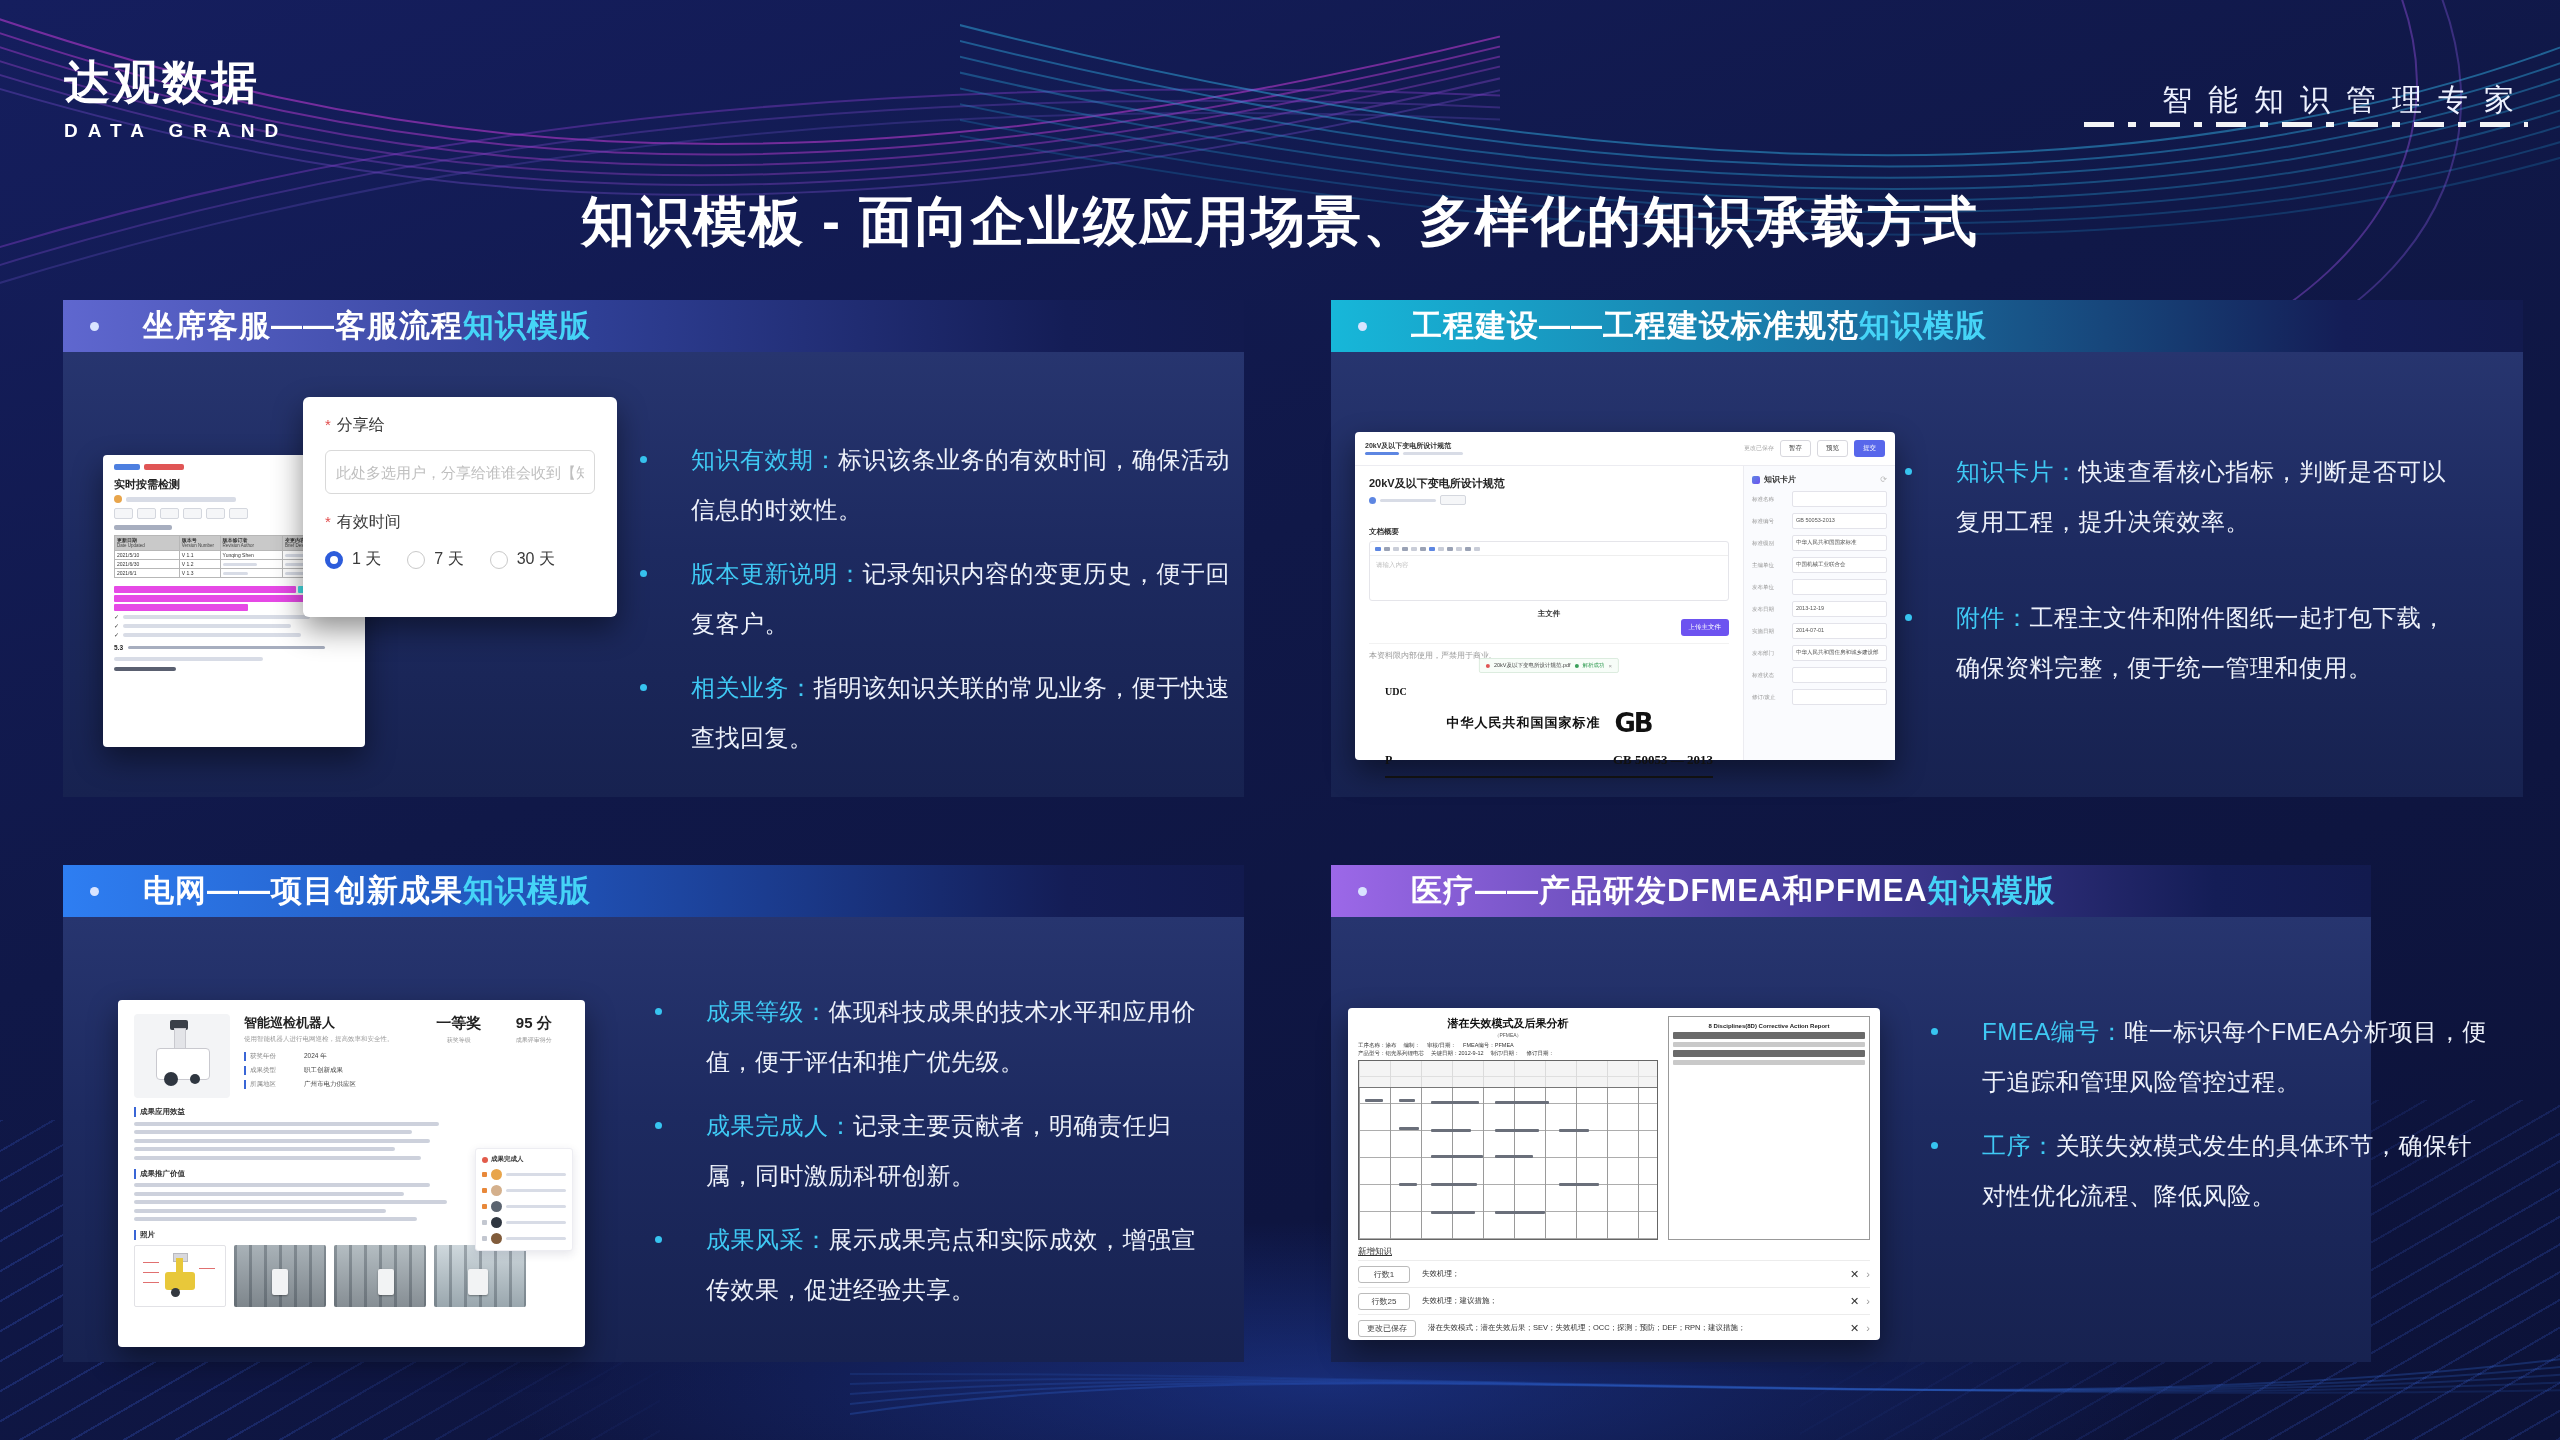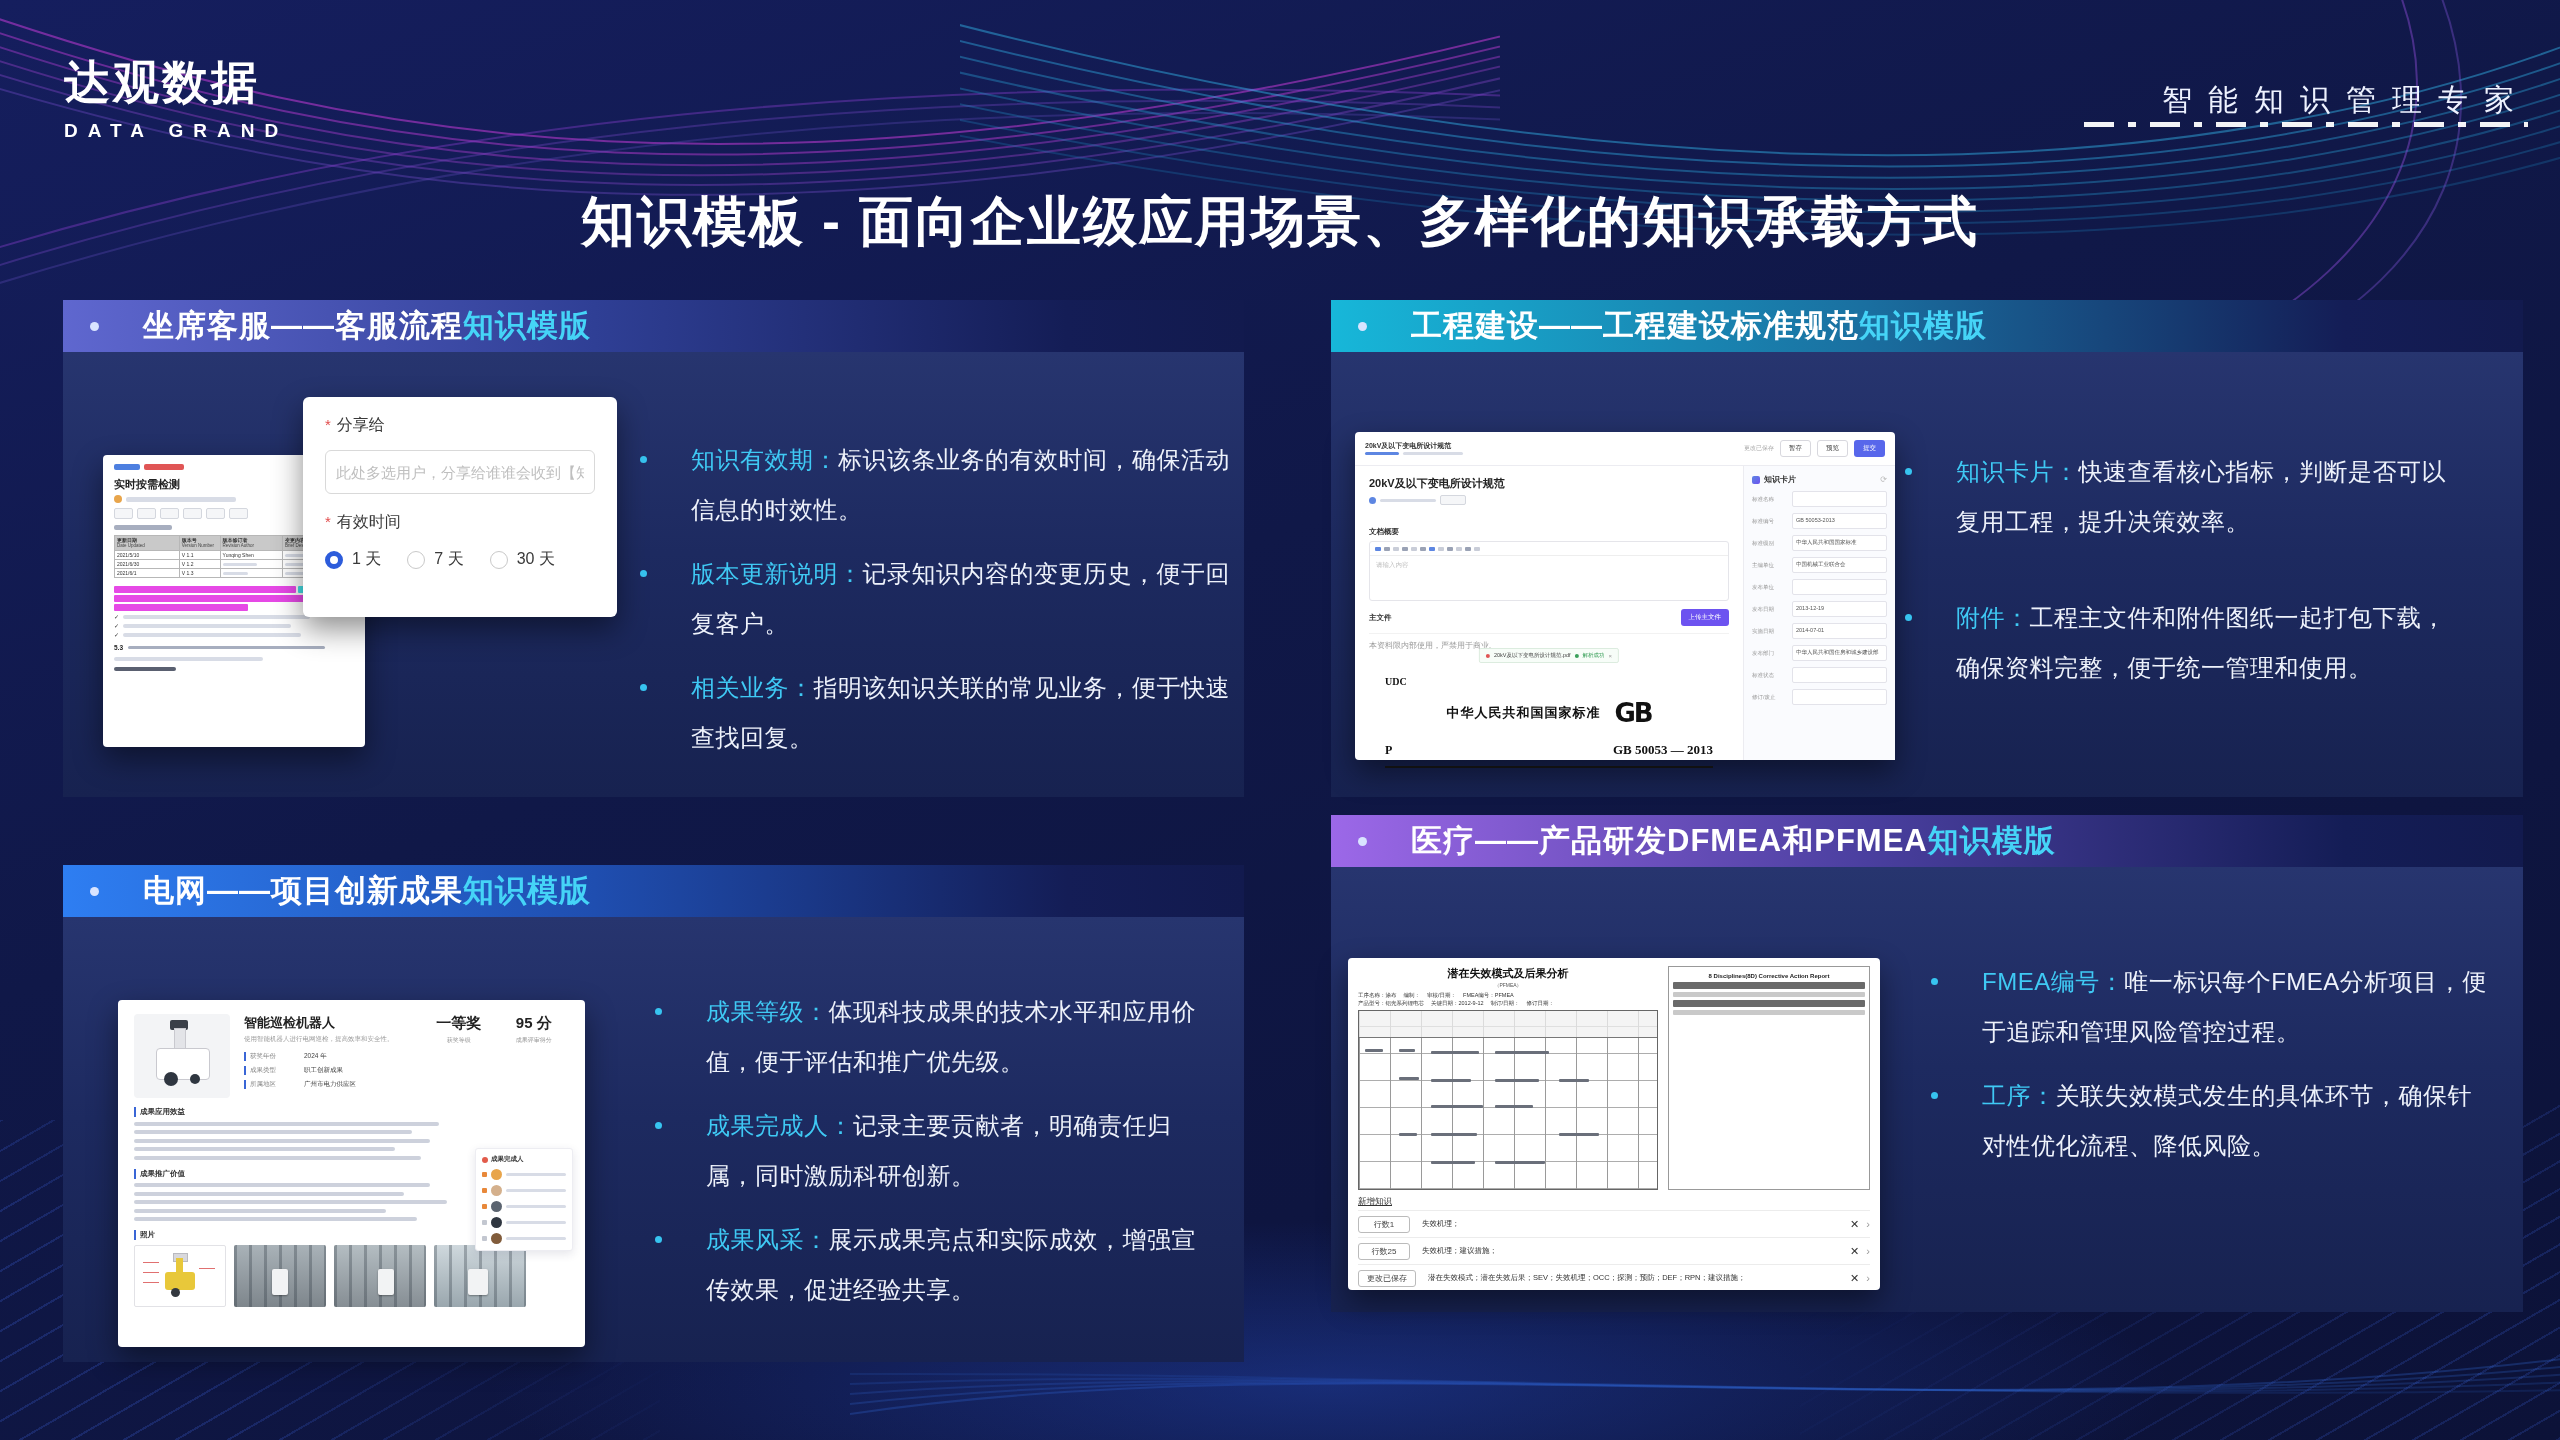--- a/index.html
+++ b/index.html
@@ -27,21 +27,21 @@
   .tagline-rule{position:absolute;top:122px;right:32px;width:444px;height:5px;opacity:.95;
     background:repeating-linear-gradient(90deg,#fff 0 30px,transparent 30px 44px,#fff 44px 52px,transparent 52px 66px);}
   .page-title{position:absolute;left:0;right:0;top:186px;margin:0;text-align:center;
     font-size:54px;font-weight:700;color:#fff;letter-spacing:2px;}
 
   
   .panel{position:absolute;}
   #panel1{left:63px;top:300px;width:1181px;height:497px;}
   #panel2{left:1331px;top:300px;width:1192px;height:497px;}
   #panel3{left:63px;top:865px;width:1181px;height:497px;}
-  #panel4{left:1331px;top:815px;width:1192px;height:497px;}
+  #panel4{left:1331px;top:865px;width:1040px;height:497px;}
   .p-header{height:52px;display:flex;align-items:center;padding-left:27px;}
   .hdr1{background:linear-gradient(90deg,#5f67cf 0%,#2f3f95 45%,#141d56 85%,#121a4e 100%);}
   .hdr2{background:linear-gradient(90deg,#17b7d9 0%,#1a6fa0 45%,#141d56 85%,#121a4e 100%);}
   .hdr3{background:linear-gradient(90deg,#2e7ef2 0%,#1f4eb0 45%,#141d56 85%,#121a4e 100%);}
   .hdr4{background:linear-gradient(90deg,#9c68e8 0%,#4a3f9f 45%,#141d56 85%,#121a4e 100%);}
   .p-dot{width:9px;height:9px;border-radius:50%;background:#d9e4ff;margin-right:44px;flex:0 0 auto;}
   .p-title{font-size:31px;font-weight:700;color:#fff;letter-spacing:1px;white-space:nowrap;}
   .p-title .accent{color:#45d4f7;}
   .p-body{position:absolute;top:52px;left:0;right:0;bottom:0;
     background:linear-gradient(180deg,#27356f 0%,#1d2a60 45%,#172250 100%);}
@@ -104,21 +104,21 @@
   .ghost-btn{font-size:6.5px;color:#444;border:1px solid #d8d8de;border-radius:3px;padding:3px 8px;background:#fff;}
   .primary-btn{font-size:6.5px;color:#fff;border-radius:3px;padding:4px 9px;background:#5867eb;}
   .s2-main{position:absolute;left:0;top:34px;right:152px;bottom:0;padding:10px 14px;box-sizing:border-box;}
   .s2-h{font-size:11px;font-weight:700;color:#222;}
   .s2-lab{font-size:7.5px;font-weight:700;color:#333;margin:22px 0 4px;}
   .s2-editor{border:1px solid #e5e5ea;border-radius:3px;}
   .s2-tools{height:13px;border-bottom:1px solid #eee;display:flex;align-items:center;gap:3px;padding:0 5px;}
   .tg{width:6px;height:4px;border-radius:1px;background:#9aa2b5;}
   .tg.c1{background:#5d86e2;} .tg.c2{background:#c9cdd8;}
   .s2-editor-body{height:34px;font-size:6.5px;color:#c0c0c0;padding:5px 6px;}
-  .s2-filerow{display:flex;align-items:center;margin-top:8px;}
+  .s2-filerow{display:flex;align-items:center;margin-top:8px;flex-direction:column;}
   .upload-btn{margin-left:auto;font-size:6.5px;color:#fff;background:#6d53f0;border-radius:3px;padding:4px 8px;}
   .s2-preview{position:relative;margin-top:7px;height:148px;border-top:1px solid #f2f2f2;}
   .s2-water{font-size:8px;color:#9a9a9a;font-family:"Liberation Serif","DejaVu Serif",serif;}
   .s2-chip{position:absolute;left:50%;top:14px;transform:translateX(-50%);display:flex;align-items:center;gap:4px;
       background:#f7fdf8;border:1px solid #dcecdf;border-radius:2px;padding:3px 6px;white-space:nowrap;}
   .dotr{width:4px;height:4px;border-radius:50%;background:#e05555;} .dotg{width:4px;height:4px;border-radius:50%;background:#3aa05a;}
   .s2-chip b{font-size:5.5px;color:#444;font-weight:400;} .s2-chip i{font-style:normal;font-size:5.5px;color:#3aa05a;}
   .s2-chip u{text-decoration:none;font-size:6px;color:#999;}
   .udc{position:absolute;left:16px;top:42px;font-size:10px;font-weight:700;color:#111;font-family:"Liberation Serif","DejaVu Serif",serif;}
   .std-row{position:absolute;left:0;right:0;top:64px;display:flex;align-items:center;justify-content:center;gap:14px;}

